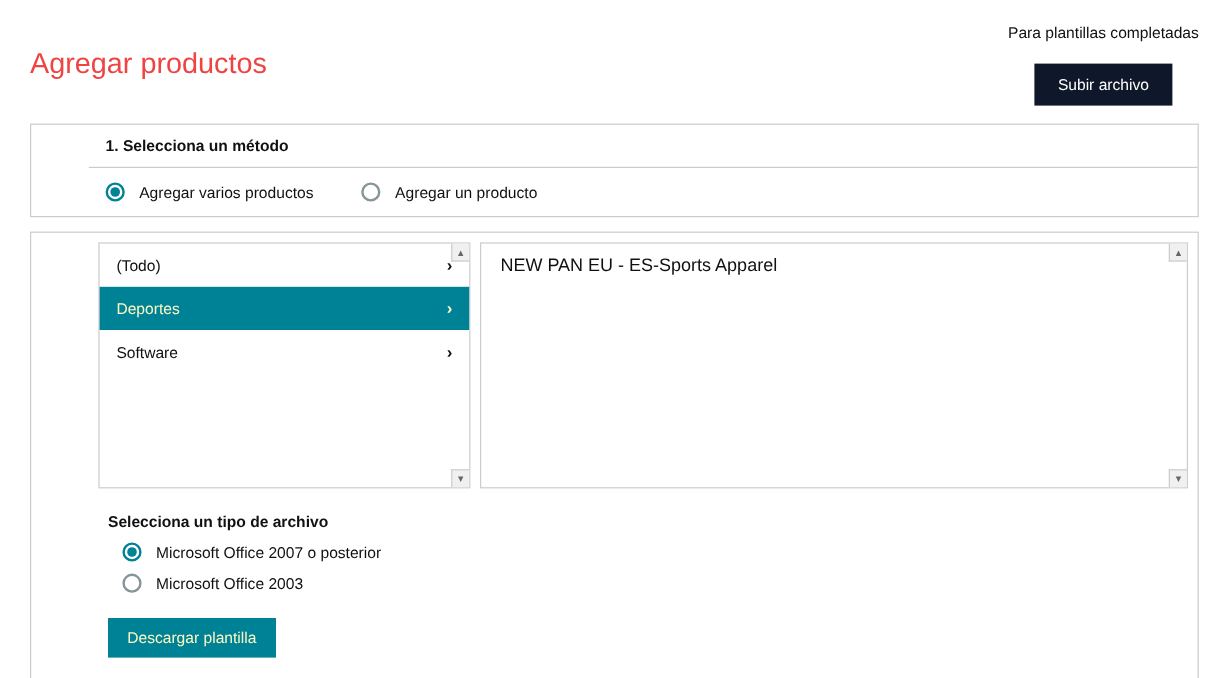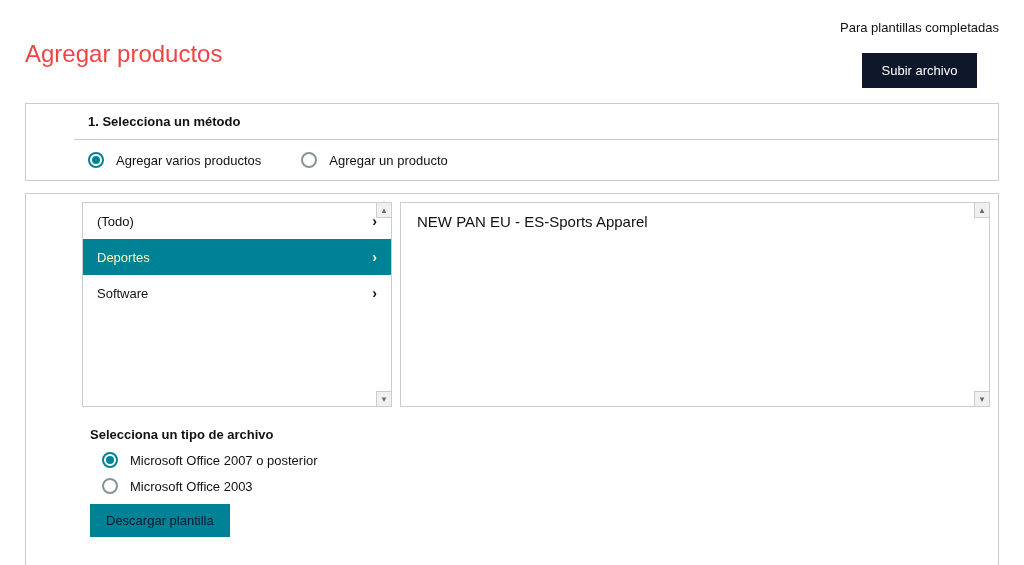--- a/index.html
+++ b/index.html
@@ -163,26 +163,26 @@
       padding: 14px 16px;
       display: flex;
       justify-content: space-between;
       align-items: center;
       font-weight: bold;
       font-size: 13px;
       cursor: pointer;
     }
     .btn-download {
       background: #008296;
-      color: #0f172a;
+      color: #fef9c3;
       border: none;
       padding: 9px 16px;
       font-size: 13px;
       cursor: pointer;
-      margin-top: 0;
+      margin-top: 11px;
     }
   </style>
 </head>
 <body>
 
 <div class="header">
   <h1 class="page-title">Agregar productos</h1>
   <div class="header-right">
     <span>Para plantillas completadas</span>
     <button class="btn-primary">Subir archivo</button>

